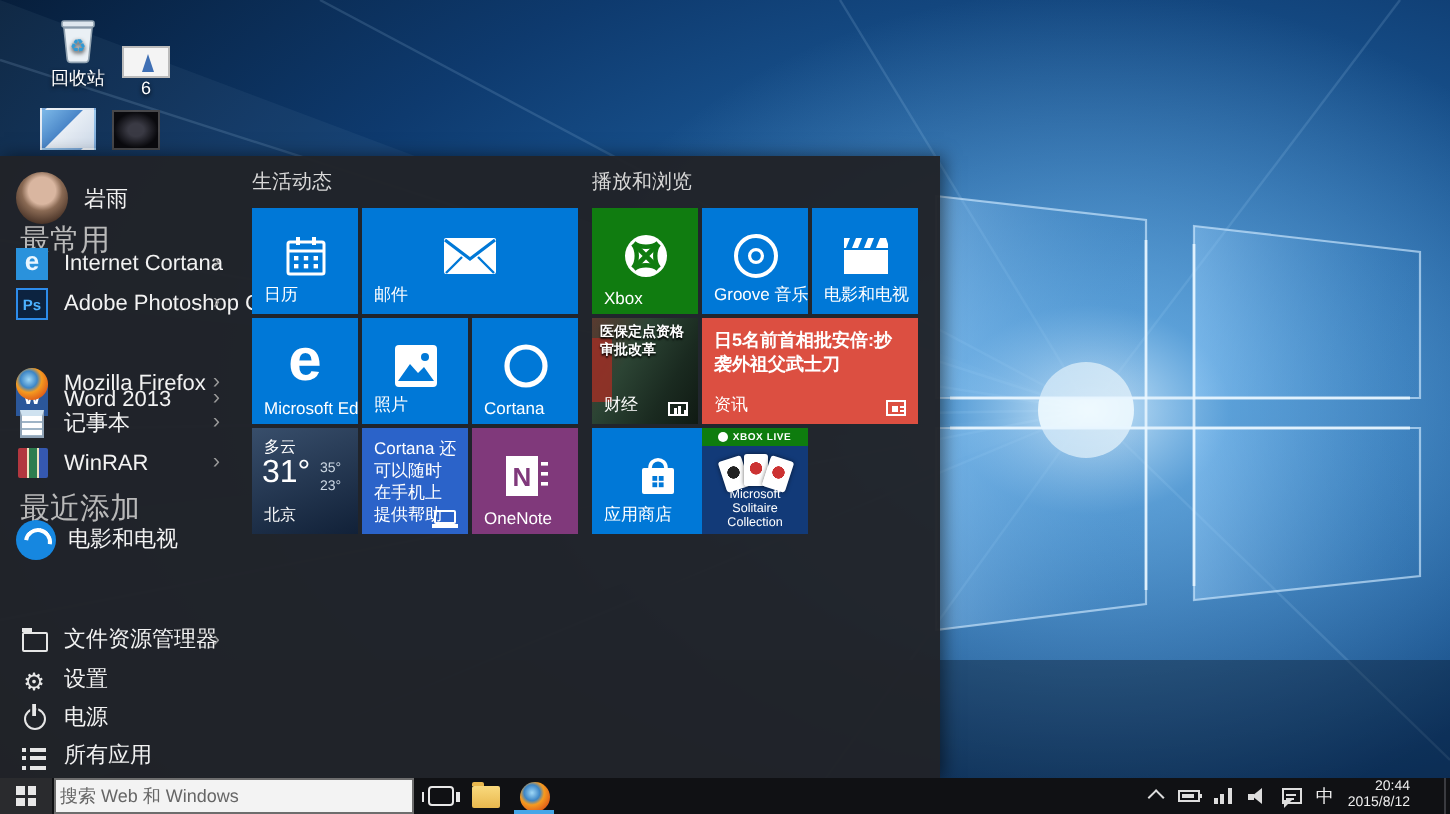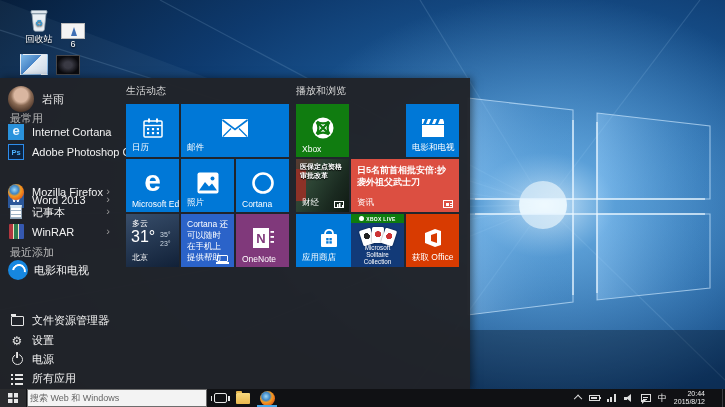--- a/index.html
+++ b/index.html
@@ -13,21 +13,21 @@
   .dicon .glyphwrap{height:28px;display:flex;align-items:flex-end;justify-content:center;}
   .thumb{position:absolute;border:1px solid rgba(255,255,255,.25);}
   .img6{width:24px;height:16px;background:#f4f4f4;border:1px solid #bbb;margin:0 auto;position:relative;}
   .img6::after{content:"";position:absolute;left:9px;top:3px;width:6px;height:9px;background:#3f6fb4;clip-path:polygon(50% 0,100% 100%,0 100%);}
 
   
   .start-menu{position:absolute;left:0;top:78px;width:470px;height:311px;background:rgba(33,35,40,.97);color:#fff;box-shadow:2px 0 8px rgba(0,0,0,.5);}
   .sm-left{position:absolute;left:0;top:0;width:120px;height:100%;}
   .avatar{position:absolute;left:8px;top:8px;width:26px;height:26px;border-radius:50%;background:radial-gradient(circle at 50% 36%,#d9b6a0 0 32%,#8a6a54 48%,#4a3428 78%,#2c2019 100%);}
   .user-name{position:absolute;left:42px;top:14px;font-size:11px;color:#f0f0f0;}
-  .sec-label{position:absolute;left:10px;font-size:11px;color:#b9b9b9;}
+  .sec-label{position:absolute;left:10px;font-size:15px;color:#b9b9b9;}
   .mi{position:absolute;left:0;width:118px;height:20px;cursor:default;}
   .mi .ilabel{position:absolute;left:32px;top:0;line-height:20px;font-size:11px;color:#f2f2f2;white-space:nowrap;}
   .mi .ibox{position:absolute;left:8px;top:2px;width:16px;height:16px;}
   .mi.has-sub::after{content:"›";position:absolute;right:8px;top:0;line-height:19px;font-size:11px;color:#9a9a9a;}
   .sys .ibox{left:9px;top:2px;}
   .sys .ilabel{left:32px;}
 
   
   .ic-ie{width:16px;height:16px;background:#2a92dc;position:relative;}
   .ic-ie::after{content:"e";position:absolute;left:0;right:0;top:-1px;text-align:center;color:#eaf6ff;font-size:13px;font-weight:bold;}
@@ -353,20 +353,27 @@
 
     <div class="tile" style="left: 296px; top: 26px; width: 53px; height: 53px; background-color: rgb(16, 124, 16);">
       <svg class="cicon" width="26" height="26" viewBox="0 0 26 26">
         <circle cx="13" cy="13" r="10.5" fill="#fff"></circle>
         <path d="M7,6.5 C10,9 16,9 19,6.5 M7,19.5 C10,17 16,17 19,19.5 M6.5,7 C9,10 9,16 6.5,19 M19.5,7 C17,10 17,16 19.5,19" stroke="#107c10" stroke-width="2.2" fill="none"></path>
         <path d="M8,8 L18,18 M18,8 L8,18" stroke="#107c10" stroke-width="2.4"></path>
       </svg>
       <span class="tlabel">Xbox</span>
     </div>
 
+    <div class="tile" style="left: 351px; top: 26px; width: 53px; height: 53px; background-color: rgb(0, 120, 215);">
+      <svg class="cicon" width="26" height="26" viewBox="0 0 26 26">
+        <circle cx="13" cy="13" r="10" fill="none" stroke="#fff" stroke-width="2"></circle>
+        <circle cx="13" cy="13" r="3.2" fill="none" stroke="#fff" stroke-width="1.6"></circle>
+      </svg>
+      <span class="tlabel">Groove 音乐</span>
+    </div>
 
     <div class="tile" style="left: 406px; top: 26px; width: 53px; height: 53px; background-color: rgb(0, 120, 215);">
       <svg class="cicon" width="26" height="24" viewBox="0 0 26 24">
         <rect x="2" y="3" width="22" height="5" fill="#fff"></rect>
         <g fill="#0078d7">
             <polygon points="5,3 8,3 6,8 3,8"></polygon>
             <polygon points="11,3 14,3 12,8 9,8"></polygon>
             <polygon points="17,3 20,3 18,8 15,8"></polygon>
             <polygon points="23,3 24,3 24,6"></polygon>
           </g>
@@ -407,27 +414,20 @@
       <div class="xbl-strip">
         <div class="xbl-ball"></div>
         <span class="xbl-text">XBOX LIVE</span>
       </div>
       <div class="card blk" style="left:10px;top:15px;transform:rotate(-18deg);"></div>
       <div class="card red" style="left:21px;top:13px;"></div>
       <div class="card red" style="left:32px;top:15px;transform:rotate(18deg);"></div>
       <div class="sol-label">Microsoft Solitaire Collection</div>
     </div>
 
-    <div class="tile" style="left: 406px; top: 136px; width: 53px; height: 53px; background-color: rgb(216, 59, 1);">
-      <svg class="cicon" width="24" height="24" viewBox="0 0 24 24">
-        <path d="M4,7 L14,3 L20,5 L20,19 L14,21 L4,17 Z" fill="#fff"></path>
-        <path d="M10,9 L16,7 L16,17 L10,15 Z" fill="#d83b01"></path>
-      </svg>
-      <span class="tlabel">获取 Office</span>
-    </div>
 
   </div>
 
   <div class="taskbar">
     <div class="start-btn">
       <div class="win-logo"></div>
     </div>
     <input class="search-box" type="text" placeholder="搜索 Web 和 Windows" style="">
     <div class="tb-btn" style="left:210px;">
       <div class="tv-icon"></div>

